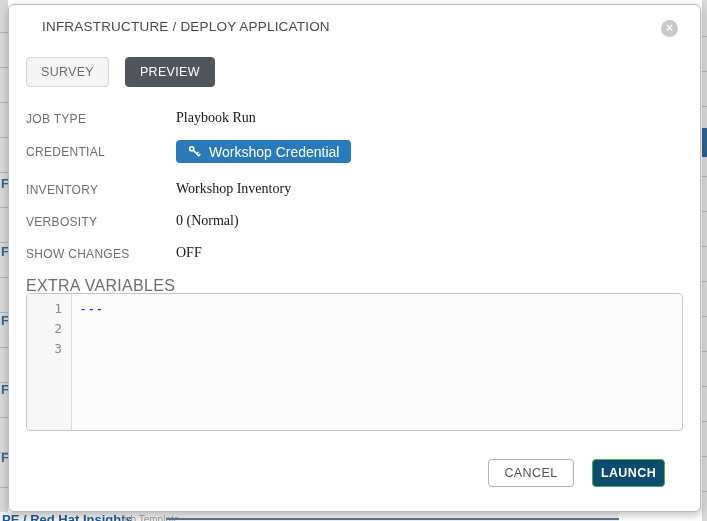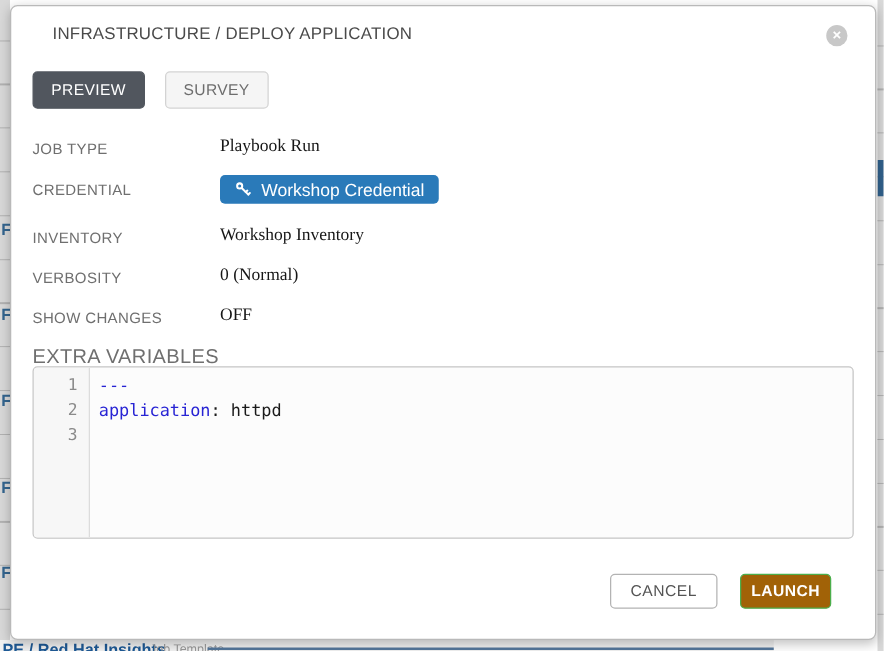--- a/index.html
+++ b/index.html
@@ -82,21 +82,21 @@
     font-family:"DejaVu Sans Mono", monospace;font-size:13.5px;line-height:20px;min-height:20px;
     white-space:pre;color:#1a1a1a;
   }
   .code .k{color:#2824d4;}
   
   .btn{
     position:absolute;top:454px;height:28px;border-radius:4px;font-size:12.5px;letter-spacing:.4px;
     display:flex;align-items:center;justify-content:center;cursor:pointer;box-sizing:border-box;
   }
   .btn-cancel{right:126px;width:86px;background:#ffffff;border:1px solid #b3b3b3;color:#545454;text-align:right;}
-  .btn-launch{right:35px;width:73px;background:#a16207;border:1px solid #4cae4c;color:#ffffff;font-weight:bold;}
+  .btn-launch{right:35px;width:73px;background:#0c4a6e;border:1px solid #4cae4c;color:#ffffff;font-weight:bold;}
 </style>
 </head>
 <body>
 
 <div class="bg-left">
   <span class="frag" style="top:176px">F</span>
   <span class="frag" style="top:244px">F</span>
   <span class="frag" style="top:313px">F</span>
   <span class="frag" style="top:382px">F</span>
   <span class="frag" style="top:450px">F</span>
@@ -109,22 +109,22 @@
   <span class="bmeta">Job Template</span>
   <div class="bline"></div>
 </div>
 
 <div class="modal">
 
   <div class="modal-title">INFRASTRUCTURE / DEPLOY APPLICATION</div>
   <div class="close-btn">×</div>
 
   <div class="tabs">
+    <div class="tab tab-inactive">SURVEY</div>
     <div class="tab tab-active">PREVIEW</div>
-    <div class="tab tab-inactive">SURVEY</div>
   </div>
 
   <div class="field f1">
     <span class="lbl">JOB TYPE</span>
     <span class="val">Playbook Run</span>
   </div>
 
   <div class="field f2">
     <span class="lbl" style="padding-top:5px">CREDENTIAL</span>
     <span class="cred-badge">
@@ -160,21 +160,20 @@
   <div class="ev-label">EXTRA VARIABLES</div>
 
   <div class="editor">
     <div class="gutter">
       <span class="ln">1</span>
       <span class="ln">2</span>
       <span class="ln">3</span>
     </div>
     <div class="code">
       <div class="cl"><span class="k">---</span><span></span></div>
-      <div class="cl"><span class="k">application</span><span>: httpd</span></div>
       <div class="cl"><span class="k"></span><span></span></div>
     </div>
   </div>
 
   <div class="btn btn-cancel">CANCEL</div>
   <div class="btn btn-launch">LAUNCH</div>
 
 </div>
 
 </body></html>

